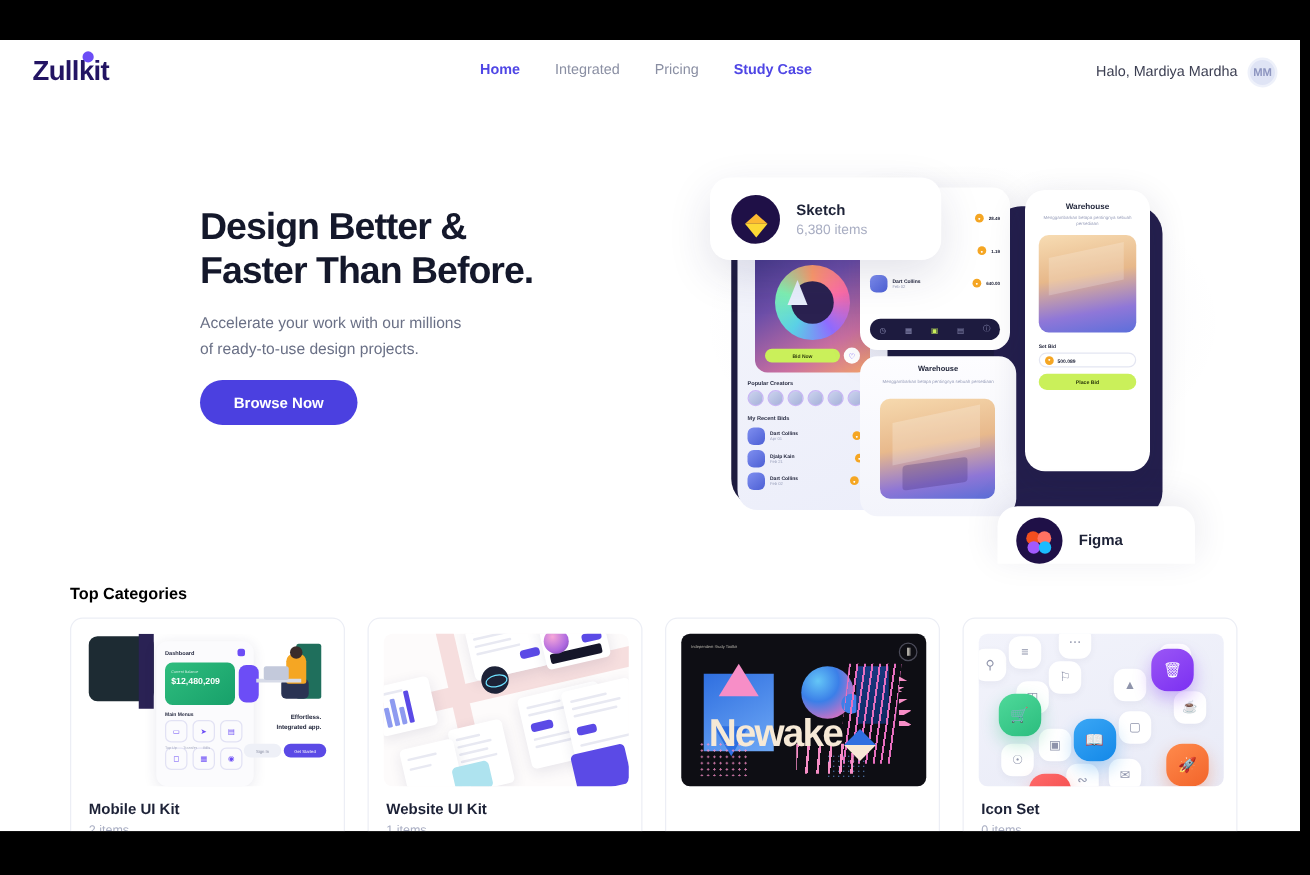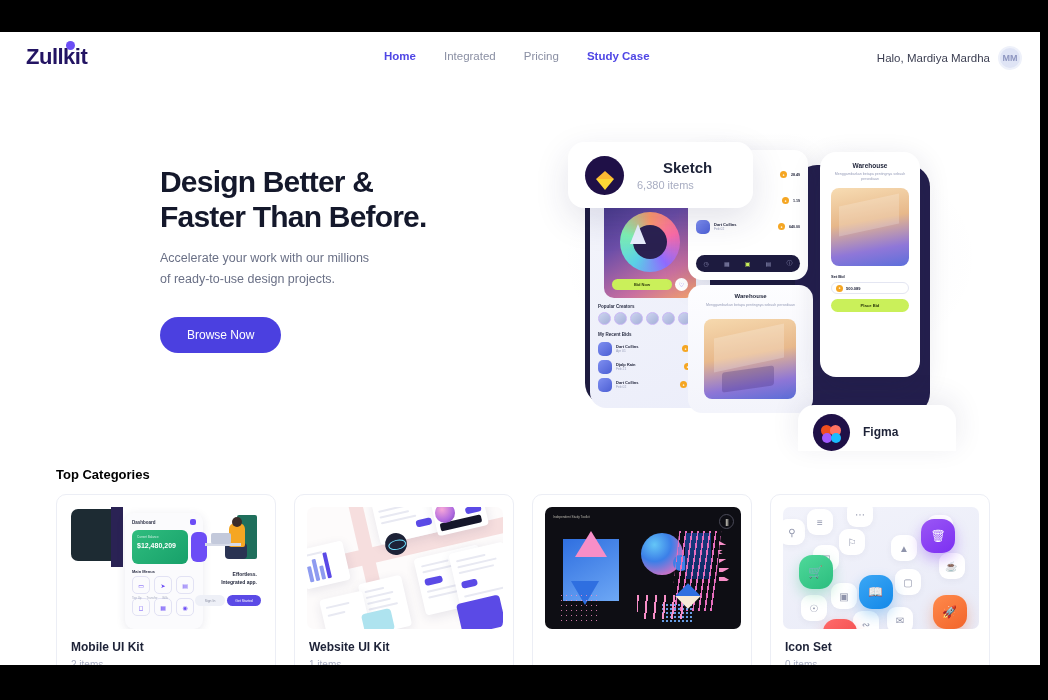--- a/index.html
+++ b/index.html
@@ -62,23 +62,23 @@
   
   .hero-left { position:absolute; left:160px; top:132px; width:400px; }
   .hero-title {
     font-size:30px; line-height:35px; font-weight:bold;
     color:#14182b; letter-spacing:-0.8px;
   }
   .hero-sub {
     margin-top:14px; font-size:12.5px; line-height:21px; color:#6a7086;
   }
   .cta {
-    margin-top:27px; display:inline-block;
+    margin-top:14px; display:inline-block;
     background:#4b40e0; color:#fff;
-    font-size:12px; font-weight:normal;
+    font-size:12px; font-weight:bold;
     padding:11px 27px; border-radius:22px;
     border:none; cursor:pointer;
   }
 
   
   .hero-art {
     position:absolute; left:540px; top:88px; width:470px; height:300px;
   }
   .art-shadowblob {
     position:absolute; left:20px; top:8px; width:420px; height:260px;
@@ -268,21 +268,21 @@
     width:0; height:0;
     border-left:9px solid transparent; border-right:9px solid transparent;
     border-bottom:8px solid #fdb932; position:relative;
   }
   .diamond::after {
     content:''; position:absolute; left:-9px; top:8px;
     width:0; height:0;
     border-left:9px solid transparent; border-right:9px solid transparent;
     border-top:11px solid #fdd835;
   }
-  .sketch-name { font-size:15px; font-weight:bold; color:#1d2237;margin-left:26px; }
+  .sketch-name { font-size:12px; font-weight:bold; color:#1d2237; }
   .sketch-items { font-size:11px; color:#a8adc2; margin-top:3px; }
 
   
   .figma-card {
     position:absolute; left:258px; top:285px; width:158px; height:46px;
     background:#fff; border-radius:16px 16px 0 0;
     box-shadow:0 -6px 28px rgba(40,40,90,0.10);
     display:flex; align-items:center; gap:13px; padding-left:15px;
     z-index:9;
   }
@@ -800,20 +800,21 @@
             <div class="bluetri"></div>
             <div class="orb"></div>
             <div class="orbtail"></div>
             <div class="navyblk"></div>
             <div class="stripes"></div>
             <div class="chev"></div>
             <div class="dots"></div>
             <div class="dots2"></div>
             <div class="waves"></div>
             <div class="cube"></div>
+            <div class="word">Newake</div>
           </div>
         </div>
       </div>
 
       <div class="cat-card">
         <div class="cat-thumb-wrap">
           <div class="cat-thumb t4">
             <div class="ic w" style="left:-4px;top:12px">⚲</div>
             <div class="ic w" style="left:24px;top:2px">≡</div>
             <div class="ic w" style="left:64px;top:-6px">⋯</div>

